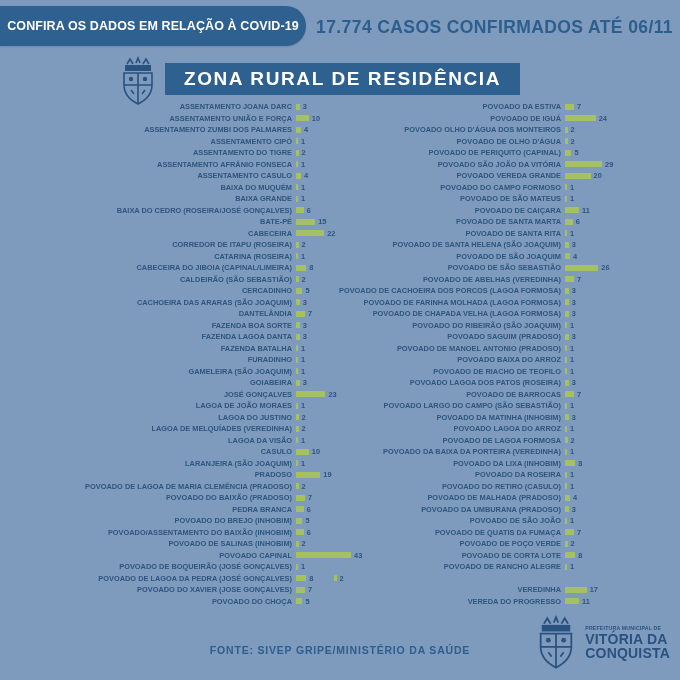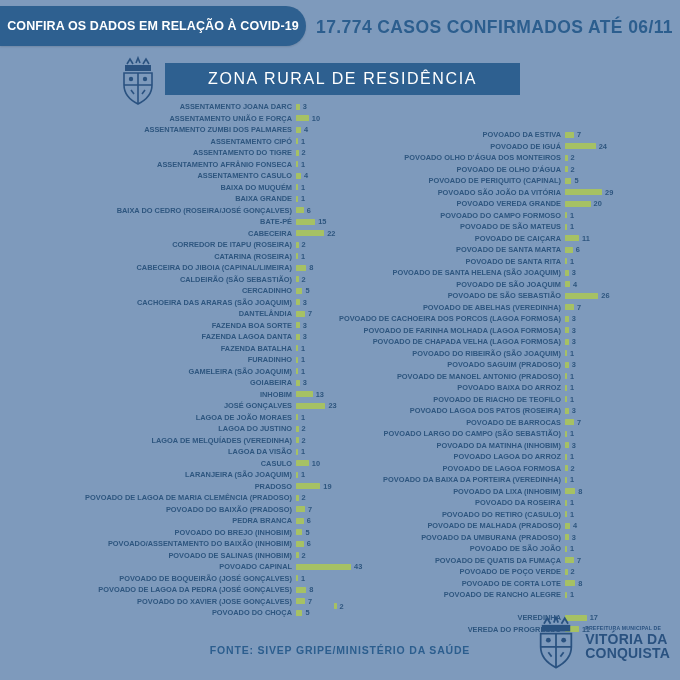--- a/index.html
+++ b/index.html
@@ -17,27 +17,27 @@
     box-shadow:0 1px 2px rgba(0,0,0,0.12);
   }
   .cases {
     position:absolute; right:7px; top:17px;
     font-size:17.5px; font-weight:bold; color:#2C5E8E; letter-spacing:0.4px;
     white-space:nowrap;
   }
   .section-bar {
     position:absolute; left:165px; top:63px; width:355px; height:32px;
     background:#2E6090; display:flex; align-items:center; justify-content:center;
-    color:#FFFFFF; font-weight:normal; font-size:16px; letter-spacing:1.6px;
+    color:#FFFFFF; font-weight:bold; font-size:19px; letter-spacing:1.6px;
   }
   .crest-top { position:absolute; left:117px; top:56px; }
   
   .col { position:absolute; top:101px; }
   .col.left  { left:6px;  }
-  .col.right { left:330px;margin-top:28px; }
+  .col.right { left:330px; }
   .row { display:flex; align-items:center; height:11.5px; }
   .col.left  .label { width:286px; }
   .col.right .label { width:231px; }
   .label {
     text-align:right; font-size:7.4px; font-weight:bold; color:#2E567F;
     white-space:nowrap; overflow:visible;
   }
   .bar { height:6px; background:#A6C164; margin-left:4px; border-radius:0.5px; flex:none; }
   .val { font-size:7.4px; font-weight:bold; color:#2E567F; margin-left:3px; white-space:nowrap; }
   
@@ -201,25 +201,20 @@
       <span class="label">GAMELEIRA (SÃO JOAQUIM)</span>
       <span class="bar" style="width: 2px;"></span>
       <span class="val">1</span>
     </div>
     <div class="row">
       <span class="label">GOIABEIRA</span>
       <span class="bar" style="width: 3.84px;"></span>
       <span class="val">3</span>
     </div>
     <div class="row">
-      <span class="label">INHOBIM</span>
-      <span class="bar" style="width: 16.64px;"></span>
-      <span class="val">13</span>
-    </div>
-    <div class="row">
       <span class="label">JOSÉ GONÇALVES</span>
       <span class="bar" style="width: 29.44px;"></span>
       <span class="val">23</span>
     </div>
     <div class="row">
       <span class="label">LAGOA DE JOÃO MORAES</span>
       <span class="bar" style="width: 2px;"></span>
       <span class="val">1</span>
     </div>
     <div class="row">

